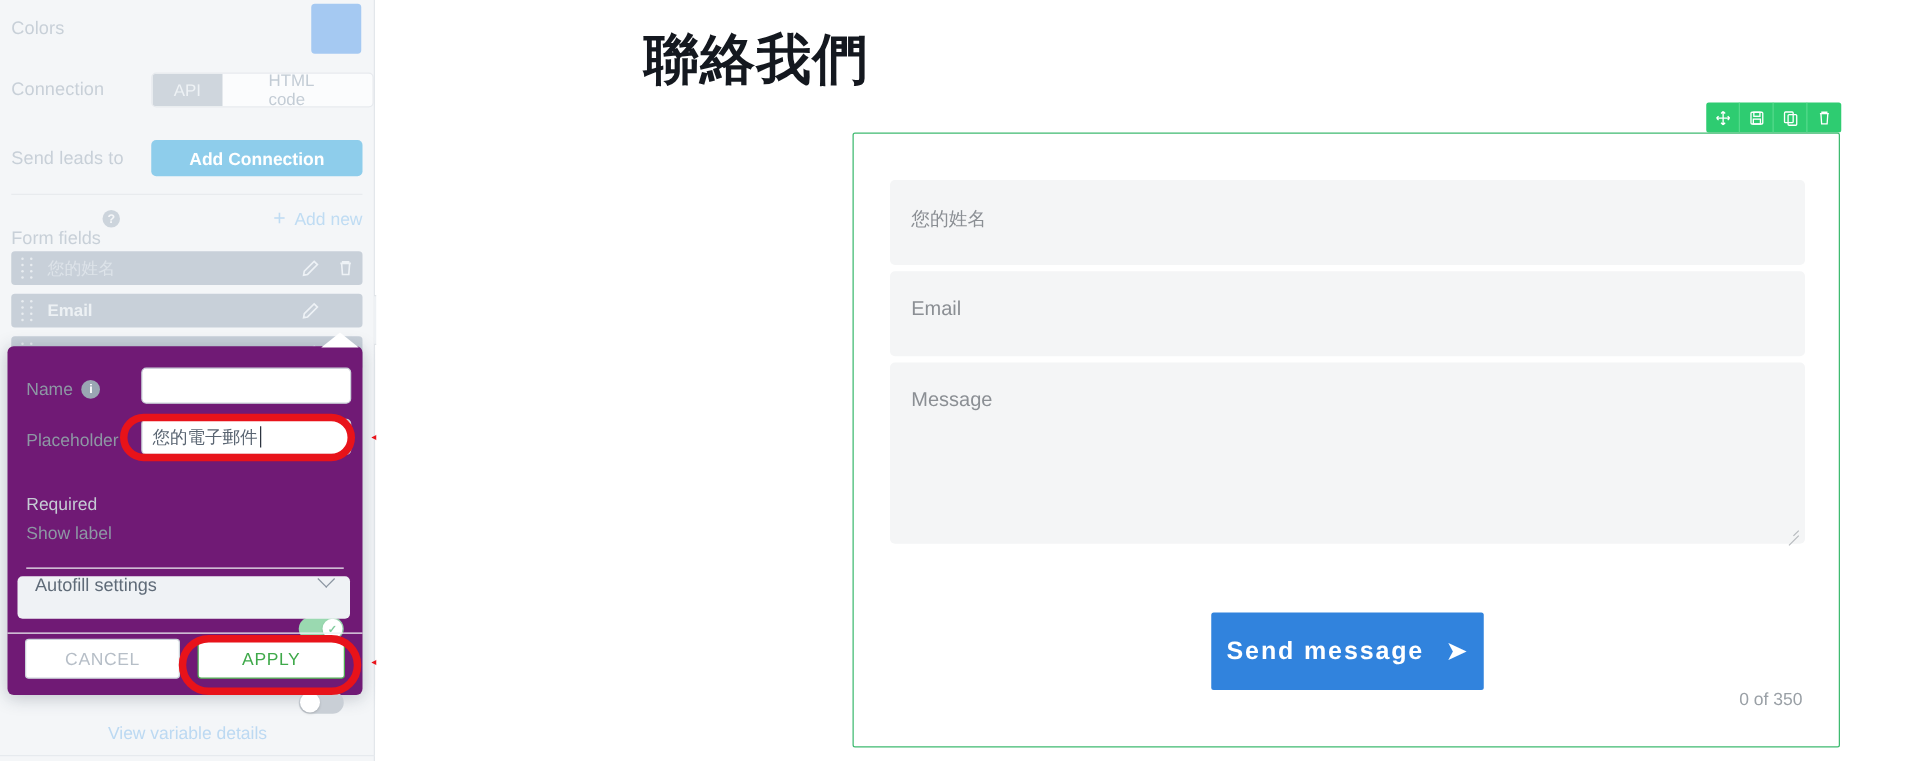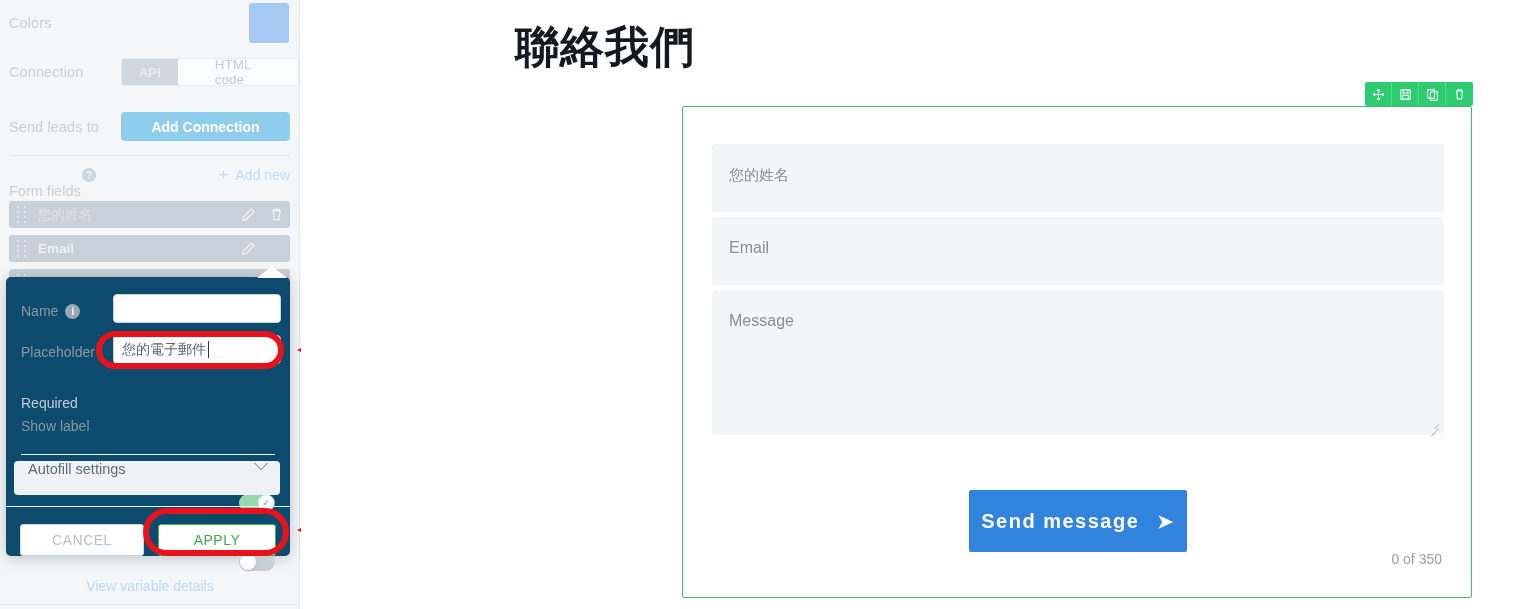--- a/index.html
+++ b/index.html
@@ -113,21 +113,21 @@
     width: 0; height: 0;
     border-top: 5px solid transparent;
     border-bottom: 5px solid transparent;
     border-right: 6px solid #3c4250;
   }
 
   
   .popup {
     position: absolute; left: 6px; top: 277px;
     width: 284px; height: 279px;
-    background: #0c4a6e;
+    background: #701a75;
     border-radius: 5px;
     box-shadow: 0 2px 14px rgba(40,55,75,.26);
   }
   .popup-caret {
     position: absolute; left: 251px; top: -11px;
     width: 0; height: 0;
     border-left: 15px solid transparent;
     border-right: 15px solid transparent;
     border-bottom: 12px solid #ffffff;
   }
@@ -181,22 +181,22 @@
     font-size: 14.5px; color: #5f6b78;
   }
   .chev {
     width: 10px; height: 10px;
     border-right: 1.6px solid #8b95a1; border-bottom: 1.6px solid #8b95a1;
     transform: rotate(45deg) translate(-2px,-2px);
   }
   .popup-footer {
     position: absolute; left: 0; top: 506px; width: 284px; height: 66px;
     border-top: 1px solid #eceff2;
-    display: flex; align-items: center; justify-content: space-between;
-    padding: 16px 14px;
+    display: flex; align-items: flex-start; justify-content: space-between;
+    padding: 4px 14px;
   }
   .btn-cancel {
     width: 124px; height: 32px;
     border: 1px solid #ccd3da; border-radius: 3px;
     background: #ffffff; color: #b6bec7;
     font-size: 14px; letter-spacing: .5px;
     display: flex; align-items: center; justify-content: center;
   }
   .btn-apply {
     width: 118px; height: 32px;

